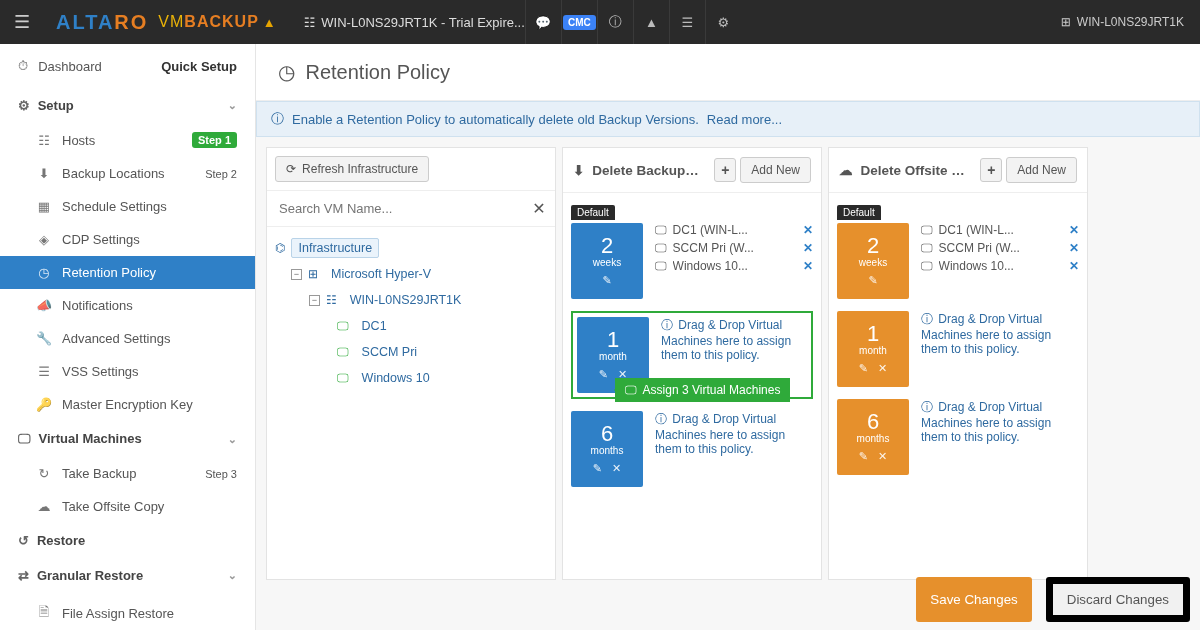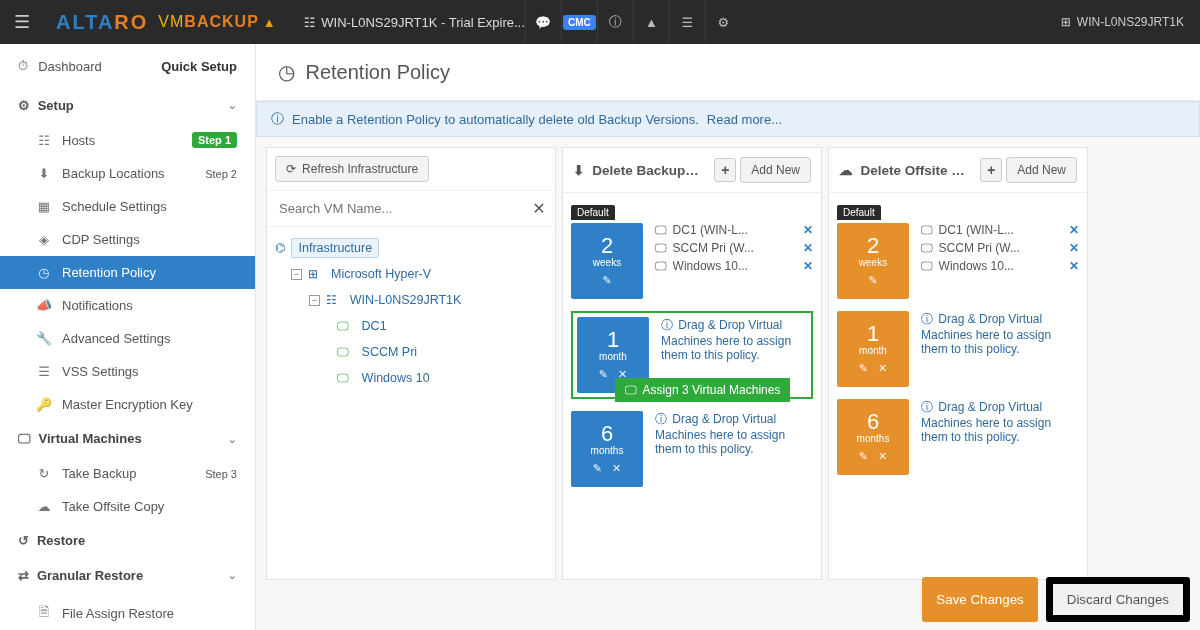--- a/index.html
+++ b/index.html
@@ -79,21 +79,21 @@
   .vm-list{flex:1;font-size:12px;color:#555;display:flex;flex-direction:column;gap:4px;}
   .vm-row{display:flex;align-items:center;gap:6px;}
   .vm-row .name{flex:1;white-space:nowrap;overflow:hidden;text-overflow:ellipsis;}
   .vm-row .rm{color:#2f80c7;font-weight:700;cursor:pointer;}
   .hint{font-size:12px;color:#2f6aa0;}
   .hint .ic{margin-right:2px;}
 
   .assign-tip{position:absolute;left:52px;top:230px;background:#2faa3a;color:#fff;font-size:12px;padding:5px 10px;z-index:5;display:flex;align-items:center;gap:6px;}
   .assign-tip:before{content:"";position:absolute;left:-6px;top:50%;margin-top:-5px;border:5px solid transparent;border-right-color:#2faa3a;}
 
-  .footer{position:absolute;right:10px;bottom:8px;display:flex;gap:8px;}
+  .footer{position:absolute;right:10px;bottom:8px;display:flex;gap:14px;}
   .footer .save{background:#e6902c;color:#fff;border:none;padding:8px 14px;border-radius:3px;cursor:pointer;}
   .footer .disc{background:#f1f1f1;border:7px solid #000000;color:#555;padding:8px 14px;border-radius:3px;cursor:pointer;}
 
   .sbody::-webkit-scrollbar{width:10px;}
   .sbody::-webkit-scrollbar-thumb{background:#c8c8c8;border-radius:5px;}
 </style>
 </head>
 <body>
 
 <div class="topbar">

